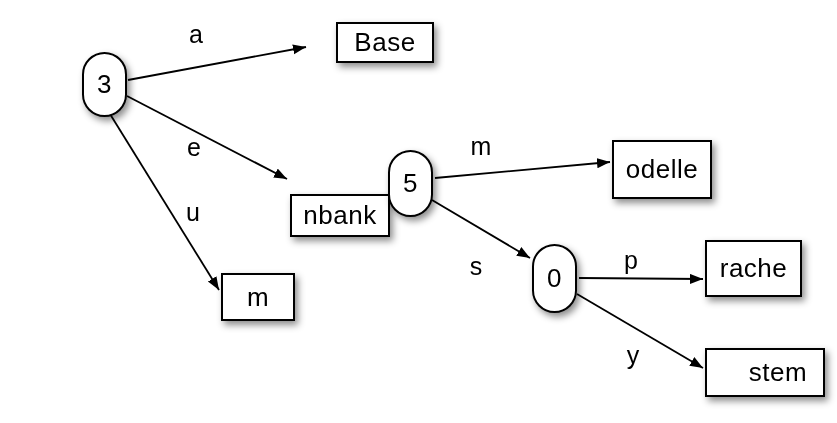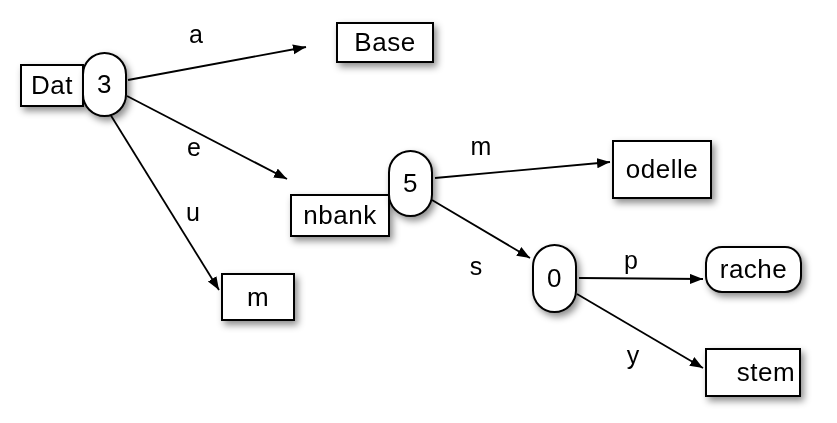--- a/index.html
+++ b/index.html
@@ -51,22 +51,22 @@
   }
   
   #n-dat    { left: 20px;  top: 64px;  width: 64px;  height: 43px; }
   #n-dat3   { left: 82px;  top: 52px;  width: 45px;  height: 65px; }
   #n-base   { left: 308px; top: 22px;  width: 98px;  height: 41px; margin-left: 28px; }
   #n-nbank  { left: 290px; top: 162px; width: 100px; height: 43px; margin-top: 32px; }
   #n-nbank5 { left: 388px; top: 150px; width: 45px;  height: 67px; }
   #n-m      { left: 221px; top: 273px; width: 74px;  height: 48px; }
   #n-odelle { left: 612px; top: 140px; width: 100px; height: 59px; }
   #n-zero   { left: 532px; top: 244px; width: 45px;  height: 69px; }
-  #n-rache  { left: 705px; top: 246px; width: 97px;  height: 47px; border-radius: 17px; }
-  #n-stem   { left: 705px; top: 348px; width: 96px;  height: 49px; padding-left: 26px; }
+  #n-rache  { left: 705px; top: 240px; width: 97px;  height: 57px; }
+  #n-stem   { left: 705px; top: 348px; width: 120px;  height: 49px; padding-left: 26px; }
   
   #el-a { left: 196px; top: 34px;  }
   #el-e { left: 194px; top: 147px; }
   #el-u { left: 193px; top: 212px; }
   #el-m { left: 481px; top: 146px; }
   #el-s { left: 476px; top: 266px; }
   #el-p { left: 631px; top: 260px; }
   #el-y { left: 633px; top: 355px; }
 </style>
 </head>
@@ -82,21 +82,20 @@
     </defs>
     <line x1="128" y1="80" x2="306" y2="47" stroke="#000" stroke-width="1.8" marker-end="url(#arrow)"></line>
     <line x1="127" y1="96" x2="287" y2="179" stroke="#000" stroke-width="1.8" marker-end="url(#arrow)"></line>
     <line x1="110" y1="114" x2="219" y2="290" stroke="#000" stroke-width="1.8" marker-end="url(#arrow)"></line>
     <line x1="435" y1="178" x2="610" y2="162" stroke="#000" stroke-width="1.8" marker-end="url(#arrow)"></line>
     <line x1="432" y1="200" x2="530" y2="258" stroke="#000" stroke-width="1.8" marker-end="url(#arrow)"></line>
     <line x1="579" y1="278" x2="703" y2="279" stroke="#000" stroke-width="1.8" marker-end="url(#arrow)"></line>
     <line x1="577" y1="294" x2="703" y2="368" stroke="#000" stroke-width="1.8" marker-end="url(#arrow)"></line>
   </svg>
 
-  <div id="n-dat" class="node">Dat</div>
   <div id="n-dat3" class="node oval">3</div>
   <div id="n-base" class="node">Base</div>
   <div id="n-nbank" class="node">nbank</div>
   <div id="n-nbank5" class="node oval">5</div>
   <div id="n-m" class="node">m</div>
   <div id="n-odelle" class="node">odelle</div>
   <div id="n-zero" class="node oval">0</div>
   <div id="n-rache" class="node">rache</div>
   <div id="n-stem" class="node">stem</div>
 

